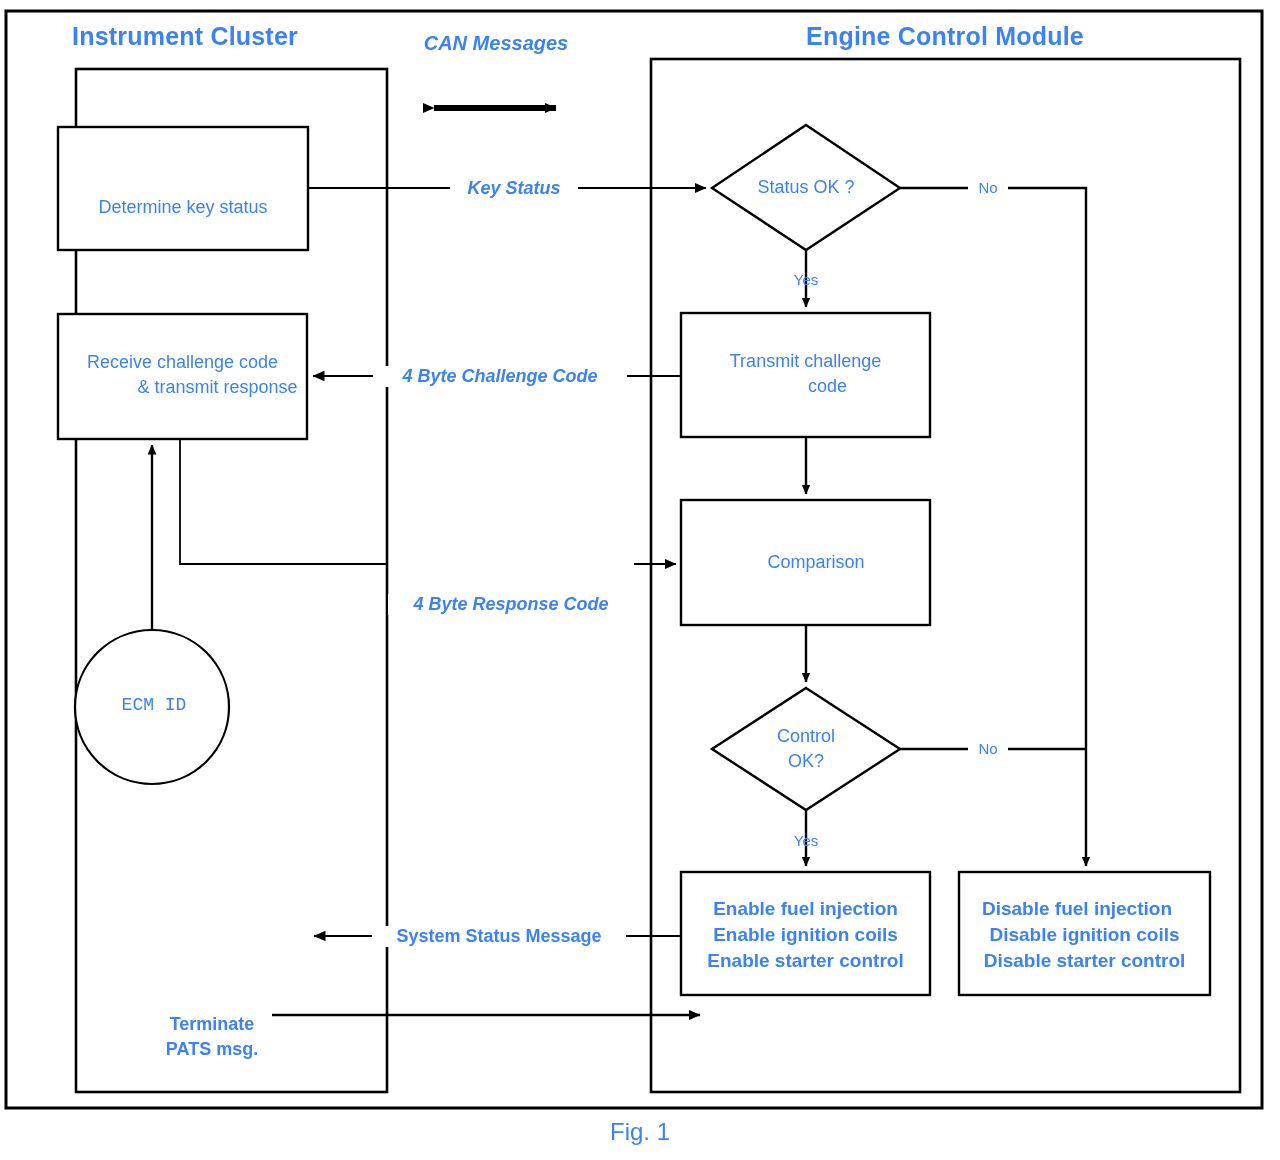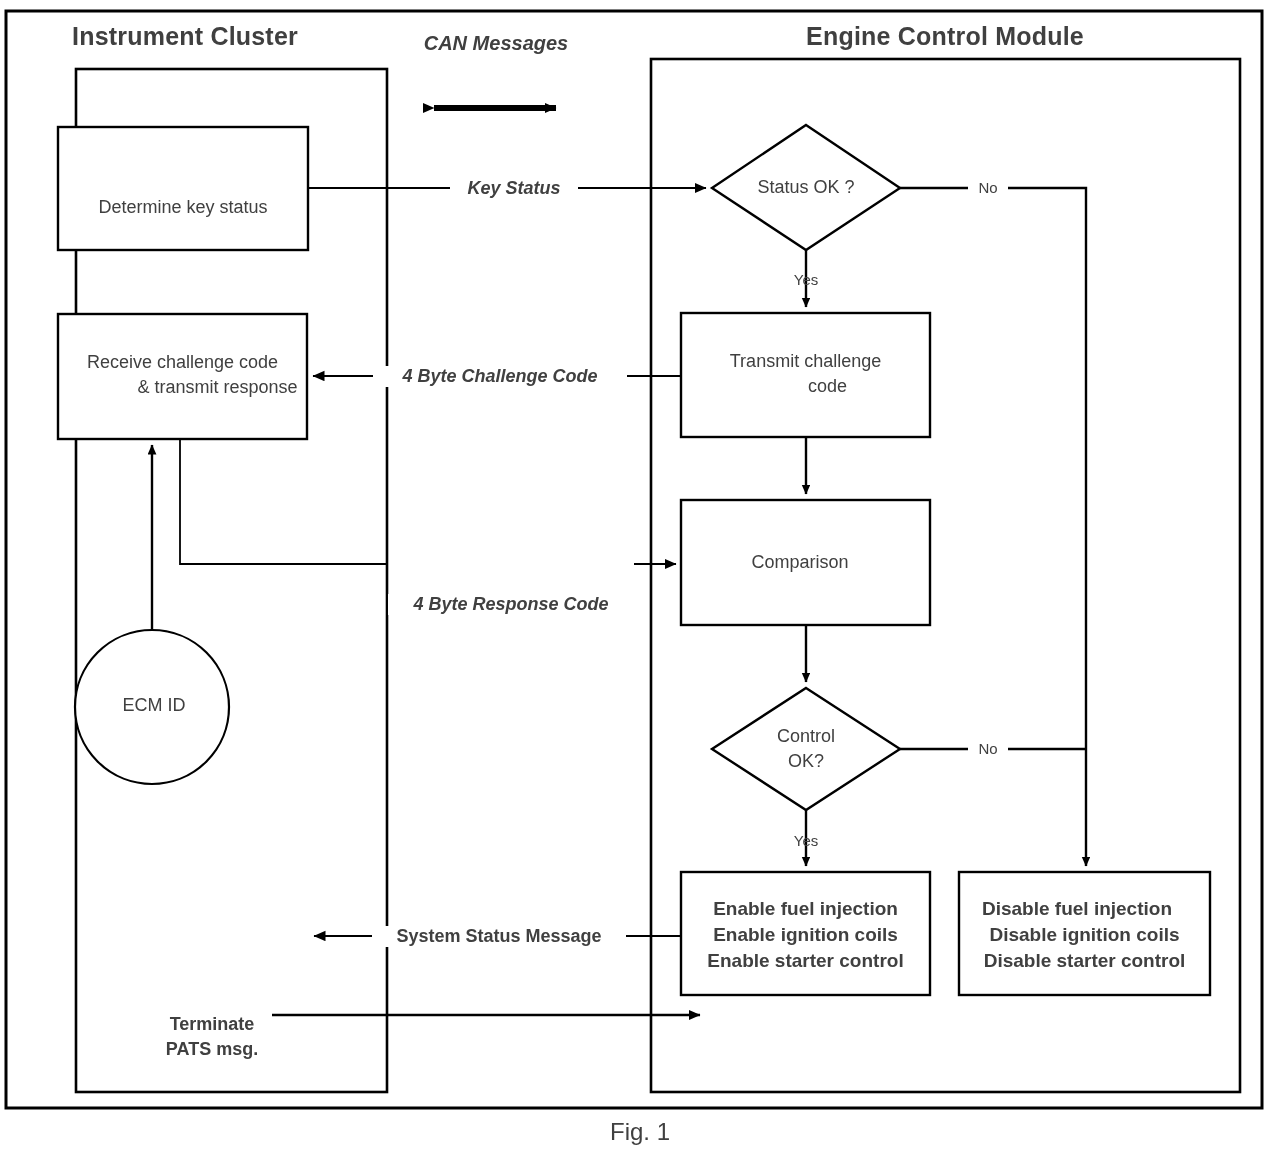--- a/index.html
+++ b/index.html
@@ -1,19 +1,19 @@
 <!DOCTYPE html>
 <html><head>
 <meta charset="utf-8">
 <style>
   html,body{margin:0;padding:0;background:#ffffff;}
   body{font-family:"Liberation Sans", sans-serif;}
   #page{position:relative;width:1280px;height:1160px;background:#ffffff;overflow:hidden;}
   svg{position:absolute;left:0;top:0;width:1280px;height:1160px;}
-  .lbl{position:absolute;color:#404040;line-height:1.18;text-align:center;white-space:pre;}
+  .lbl{position:absolute;color:#3b82f6;line-height:1.18;text-align:center;white-space:pre;}
   .hdr{font-size:25px;font-weight:bold;letter-spacing:0.2px;}
   .boxtxt{font-size:18px;}
   .boxtxt-b{font-size:19px;font-weight:bold;}
   .msg{font-size:18px;font-style:italic;font-weight:bold;}
   .msg-pl{font-size:18px;font-style:normal;font-weight:bold;}
   .can{font-size:20px;font-weight:bold;font-style:italic;}
   .yn{font-size:15px;}
   .fig{font-size:24px;}
   .circtxt{font-size:18px;}
 </style>
@@ -86,28 +86,28 @@
   <div class="lbl hdr" style="left:0;top:22px;width:370px;">Instrument Cluster</div>
   <div class="lbl hdr" style="left:655px;top:22px;width:580px;">Engine Control Module</div>
 
   <div class="lbl can" style="left:400px;top:32px;width:192px;">CAN Messages</div>
 
   <div class="lbl boxtxt" style="left:58px;top:177px;width:250px;margin-top:20px;">Determine key status</div>
 
   <div class="lbl boxtxt" style="left:58px;top:352px;width:249px;">Receive challenge code</div>
   <div class="lbl boxtxt" style="left:58px;top:377px;width:249px;margin-left:35px;">&amp; transmit response</div>
 
-  <div class="lbl circtxt" style="left:75px;top:695px;width:158px;">ECM ID</div>
+  <div class="lbl circtxt" style="left:75px;top:695px;width:158px;font-family:Liberation Mono, monospace;">ECM ID</div>
 
   <div class="lbl boxtxt" style="left:712px;top:177px;width:188px;">Status OK ?</div>
 
   <div class="lbl boxtxt" style="left:681px;top:351px;width:249px;">Transmit challenge</div>
   <div class="lbl boxtxt" style="left:681px;top:376px;width:249px;margin-left:22px;">code</div>
 
-  <div class="lbl boxtxt" style="left:681px;top:552px;width:238px;">Comparison</div>
+  <div class="lbl boxtxt" style="left:681px;top:552px;width:238px;padding-left:16px;">Comparison</div>
 
   <div class="lbl boxtxt" style="left:712px;top:726px;width:188px;">Control</div>
   <div class="lbl boxtxt" style="left:712px;top:751px;width:188px;">OK?</div>
 
   <div class="lbl boxtxt-b" style="left:681px;top:898px;width:249px;">Enable fuel injection</div>
   <div class="lbl boxtxt-b" style="left:681px;top:924px;width:249px;">Enable ignition coils</div>
   <div class="lbl boxtxt-b" style="left:681px;top:950px;width:249px;">Enable starter control</div>
 
   <div class="lbl boxtxt-b" style="left:950px;top:898px;width:204px;padding-left:25px;">Disable fuel injection</div>
   <div class="lbl boxtxt-b" style="left:959px;top:924px;width:251px;">Disable ignition coils</div>

